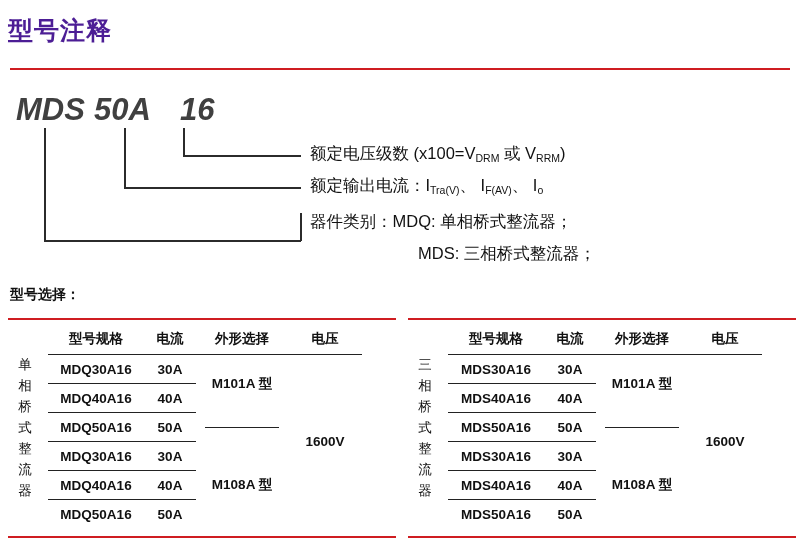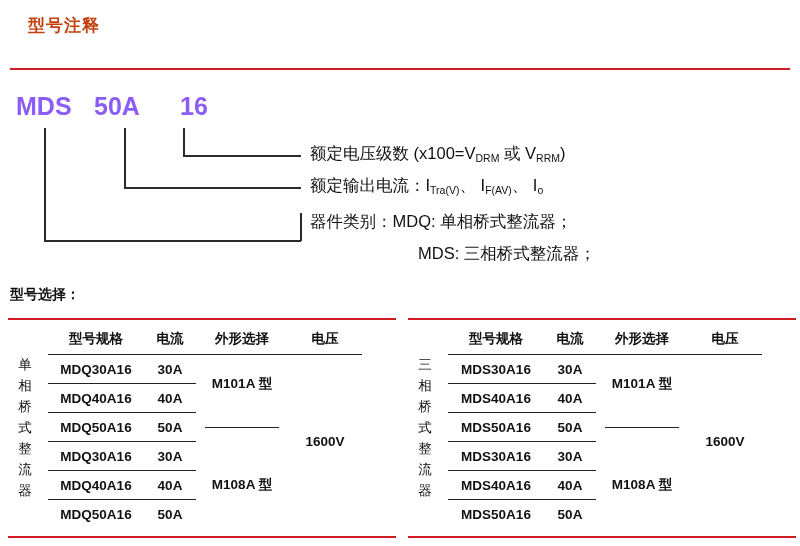--- a/index.html
+++ b/index.html
@@ -16,48 +16,49 @@
     overflow: hidden;
   }
   .page {
     position: relative;
     width: 800px;
     height: 546px;
   }
   
   .title {
     position: absolute;
-    left: 28px;
+    left: 8px;
     top: 14px;
-    font-size: 17px;
+    font-size: 25px;
     font-weight: bold;
     letter-spacing: 1px;
-    color: #c2410c;
+    color: #4c1d95;
   }
   .title-rule {
     position: absolute;
     left: 10px;
     top: 68px;
     width: 780px;
     height: 2px;
     background: #cf1d21;
   }
   
   .code-row {
     position: absolute;
     top: 92px;
     left: 12px;
     width: 400px;
     height: 36px;
   }
   .code {
     position: absolute;
-    font-size: 25px;
+    font-size: 31px;
     font-weight: bold;
-    color: #8b5cf6;
+    color: #404040;
+    font-style: italic;
   }
   .code.c1 { left: 4px; top: 0; }
   .code.c2 { left: 82px; top: 0; }
   .code.c3 { left: 168px; top: 0; }
   
   .ln {
     position: absolute;
     background: #2b2b2b;
   }
   .v { width: 1.5px; }

